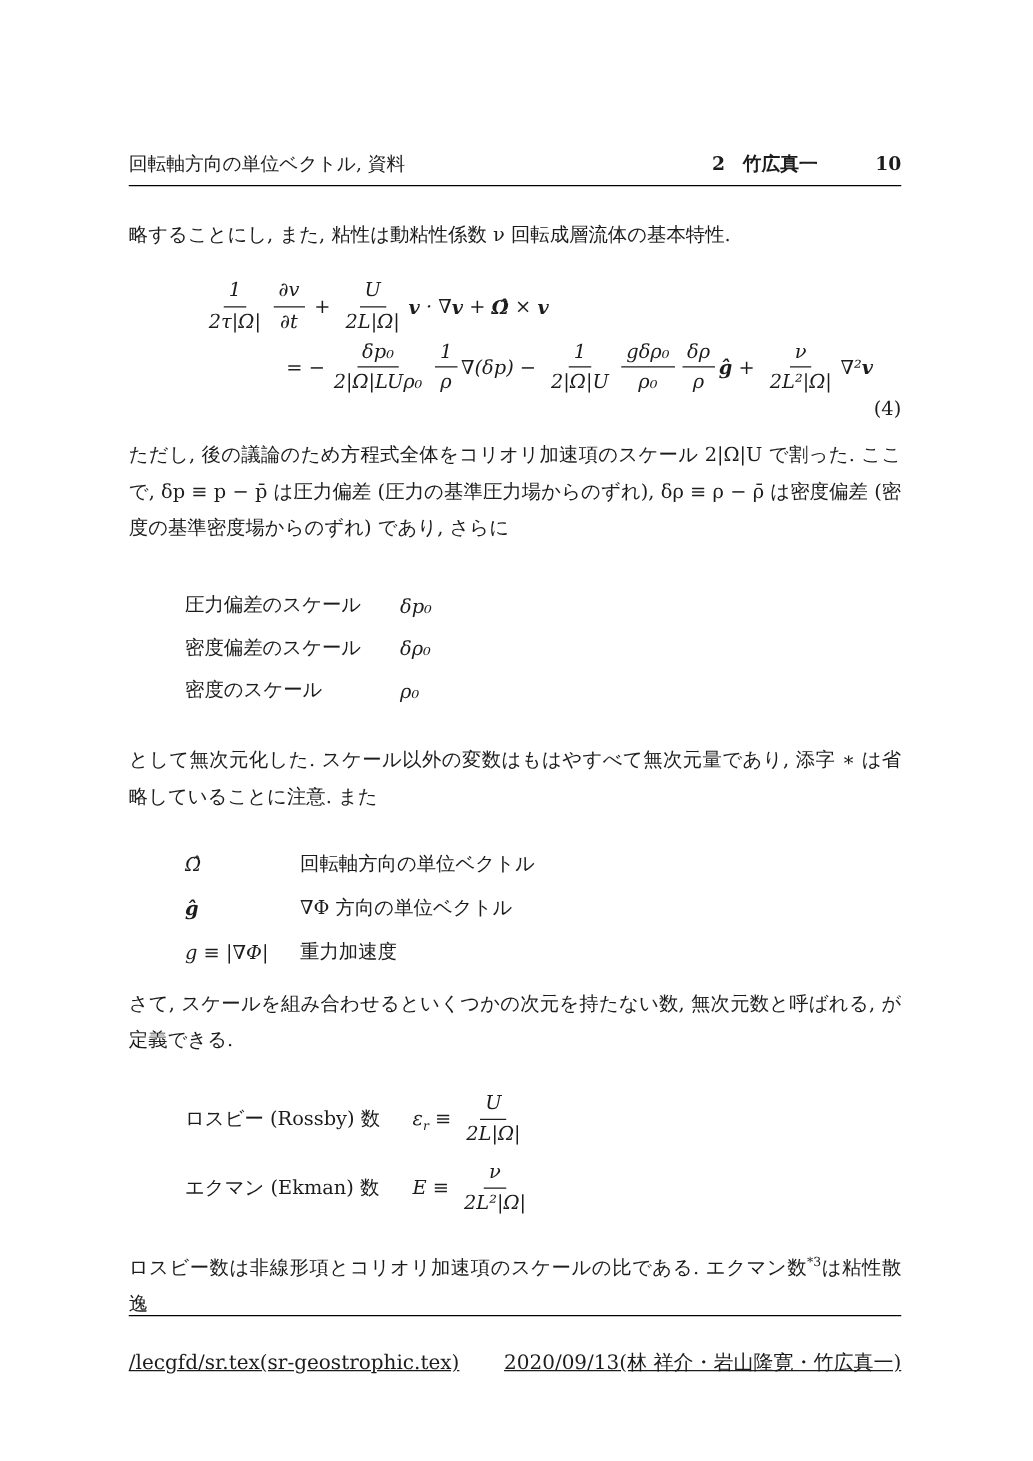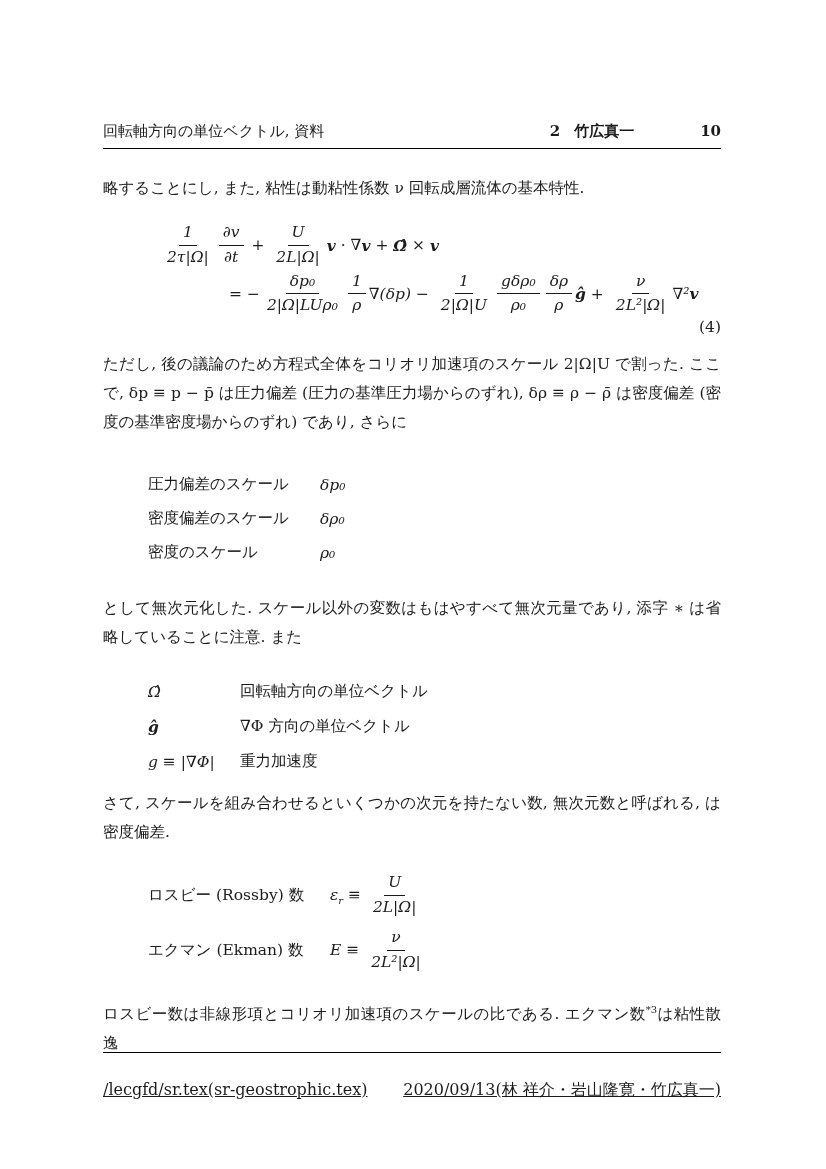--- a/index.html
+++ b/index.html
@@ -13,21 +13,21 @@
     position:relative; width:826px; height:1169px;
     padding:122px 105px 0 103px;
   }
   
   .header {
     display:flex; justify-content:space-between; align-items:baseline;
     font-size:15px; padding-bottom:7px; border-bottom:1.2px solid #000;
   }
   .h-right { display:flex; align-items:baseline; font-weight:bold; }
   .sec-num { margin-right:14px; }
-  .pg-num { margin-left:66px; }
+  .pg-num { margin-left:46px; }
   
   .para {
     font-size:15.5px; line-height:29px; text-align:justify;
   }
   .p-intro { margin-top:25px; }
   .p-scaling { margin-top:14px; }
   .p-nondim { margin-top:31px; }
   .p-dearu { margin-top:29px; }
   .p-sate { margin-top:17px; }
   .p-last { margin-top:27px; }
@@ -171,21 +171,21 @@
       <span class="isym msym bold-sym">ĝ</span>
       <span class="idesc">∇Φ 方向の単位ベクトル</span>
     </div>
     <div class="irow">
       <span class="isym msym">g ≡ |∇Φ|</span>
       <span class="idesc">重力加速度</span>
     </div>
   </div>
 
 
-  <p class="para p-sate">さて, スケールを組み合わせるといくつかの次元を持たない数, 無次元数と呼ばれる, は密度偏差.</p>
+  <p class="para p-sate">さて, スケールを組み合わせるといくつかの次元を持たない数, 無次元数と呼ばれる, が定義できる.</p>
 
   <div class="ilist nums-list">
     <div class="irow">
       <span class="ilabel">ロスビー (Rossby) 数</span>
       <span class="mathcell">
           <span class="mt">ε<sub>r</sub></span>
           <span class="mt"> ≡ </span>
           <span class="frac">
             <span class="num">U</span>
             <span class="den">2L|Ω|</span>

